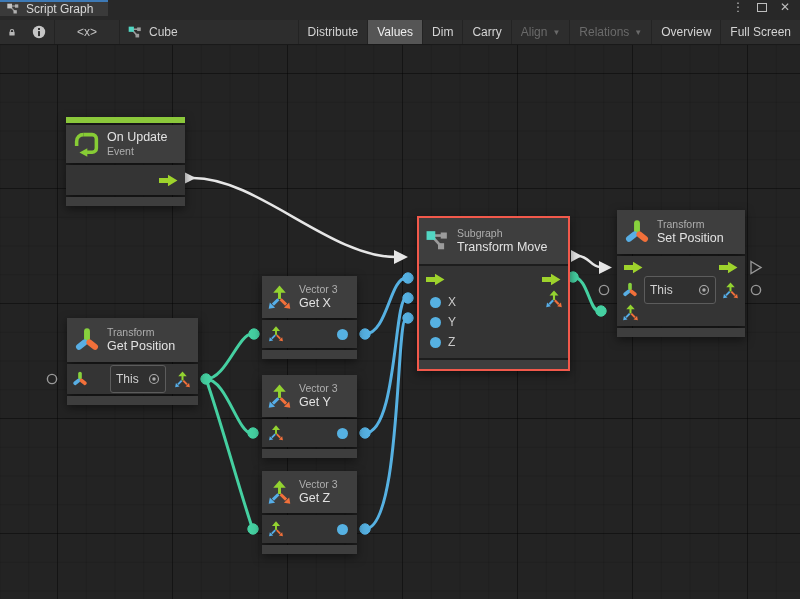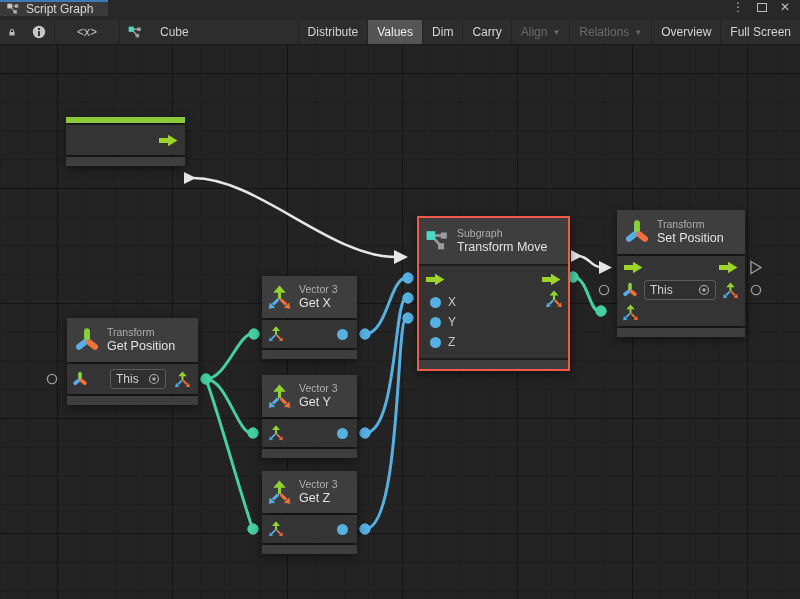--- a/index.html
+++ b/index.html
@@ -50,21 +50,21 @@
   .accentbar { height:6px; background:#8bc83b; }
   .nhead { background:#3e3e3e; display:flex; align-items:center; gap:7px; padding:0 8px 0 7px; }
   .nbody { background:#343434; display:flex; align-items:center; }
   .nfoot { background:#3e3e3e; height:9px; }
   .ntitles { display:flex; flex-direction:column; justify-content:center; line-height:1.25; }
   .ntitle { color:#e2e2e2; font-size:12.5px; }
   .nsub   { color:#aeaeae; font-size:10.5px; }
   .prow { display:flex; align-items:center; }
   .dot-blue { width:11px; height:11px; border-radius:50%; background:#56b1e2; flex:none; }
   .portlabel { color:#c9c9c9; font-size:12px; margin-left:7px; }
-  .thisfield { height:20px; background:#303030; border:1px solid #5c5c5c; border-radius:3px;
+  .thisfield { height:28px; background:#303030; border:1px solid #5c5c5c; border-radius:3px;
                display:flex; align-items:center; padding:0 5px; color:#d2d2d2; font-size:12px; }
   .thisfield .fval { flex:1 1 auto; }
 </style>
 </head>
 <body>
 
 <svg width="0" height="0" style="position:absolute">
   <defs>
     <symbol id="sym-vector3" viewBox="0 0 22 22">
       <polygon points="11,0.5 5.5,6.8 16.5,6.8" fill="#93d330"></polygon>
@@ -140,21 +140,21 @@
   <div class="tcell" style="width:30px">
     <svg width="14" height="14">
         <use href="#sym-info"></use>
       </svg>
   </div>
   <div class="tsep"></div>
   <div class="tcell" style="width:64px; color:#c3c3c3">
     <span>&lt;x&gt;</span>
   </div>
   <div class="tsep"></div>
-  <div class="tcell" style="gap:17px">
+  <div class="tcell" style="gap:6px">
     <svg width="15" height="13">
         <use href="#sym-subgraph"></use>
       </svg>
     <span>Cube</span>
   </div>
   <div style="flex:1"></div>
   <div class="tbtn">
       <span>Distribute</span>
     </div>
   <div class="tbtn active">
@@ -225,20 +225,29 @@
     <g stroke="#9a9a9a" fill="none" stroke-width="1.4">
       <circle cx="52" cy="334" r="4.6"></circle>
       <circle cx="604" cy="245" r="4.6"></circle>
       <polygon points="751,216.5 761,222.5 751,228.5"></polygon>
       <circle cx="756" cy="245" r="4.6"></circle>
     </g>
   </svg>
 
   <div class="node" style="left:66px; top:72px; width:119px">
     <div class="accentbar"></div>
+    <div class="nhead" style="height:38px">
+      <svg width="27" height="27">
+          <use href="#sym-onupdate"></use>
+        </svg>
+      <div class="ntitles">
+        <span class="ntitle">On Update</span>
+        <span class="nsub">Event</span>
+      </div>
+    </div>
     <div class="nbody" style="height:30px; justify-content:flex-end; padding-right:7px">
       <svg width="19" height="13">
           <use href="#sym-flowarrow"></use>
         </svg>
     </div>
     <div class="nfoot"></div>
   </div>
 
   <div class="node" style="left:67px; top:273px; width:131px">
     <div class="nhead" style="height:44px">

